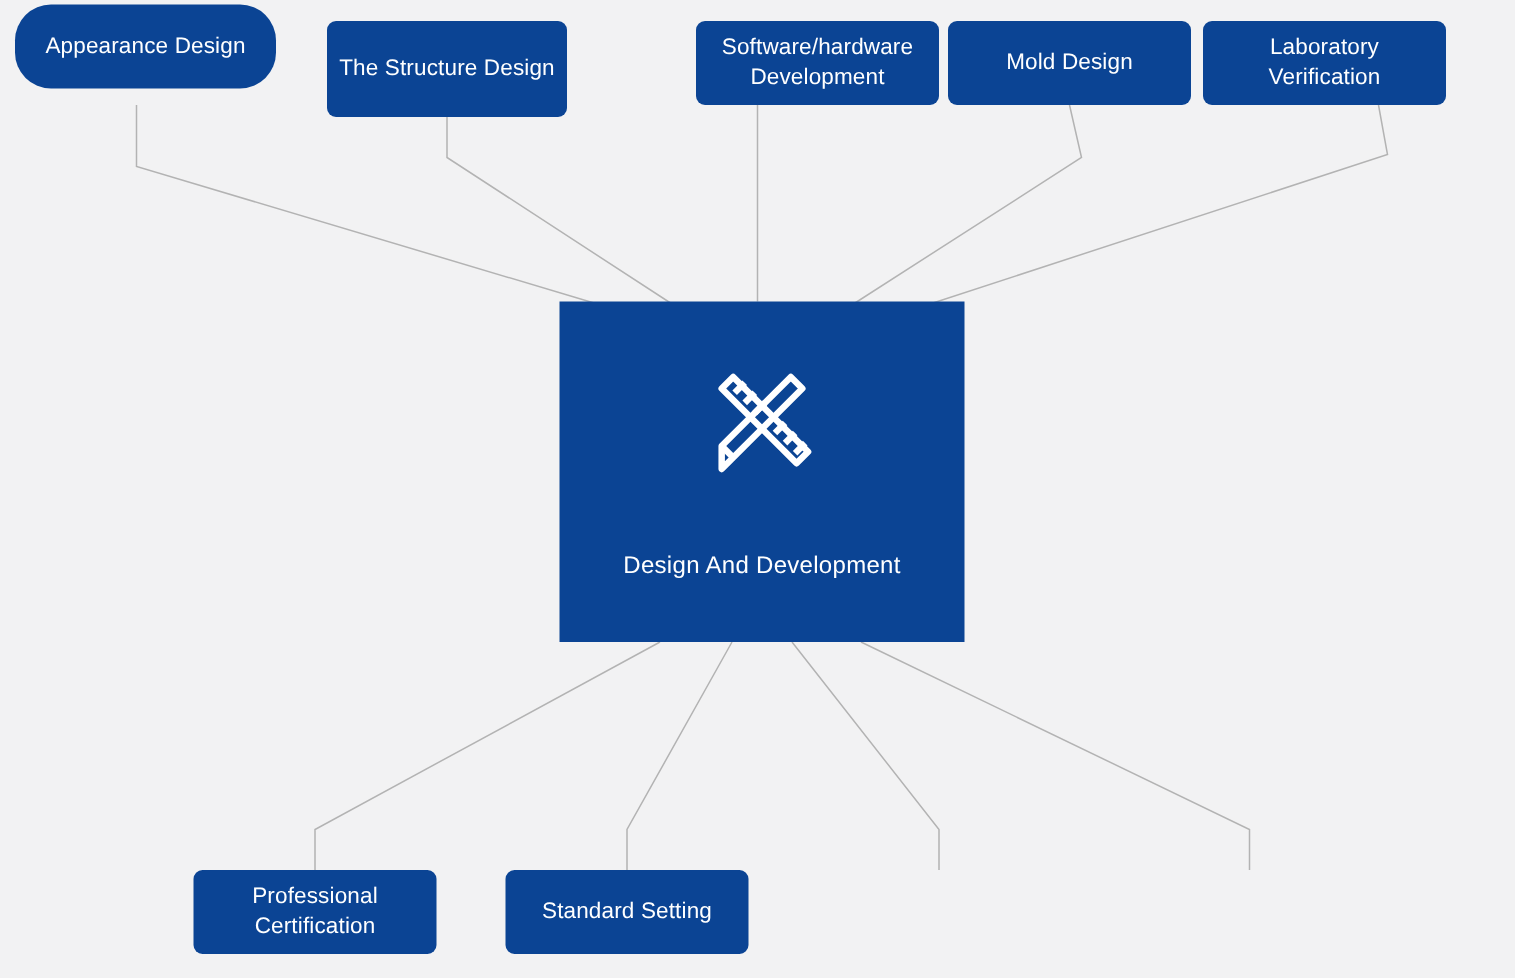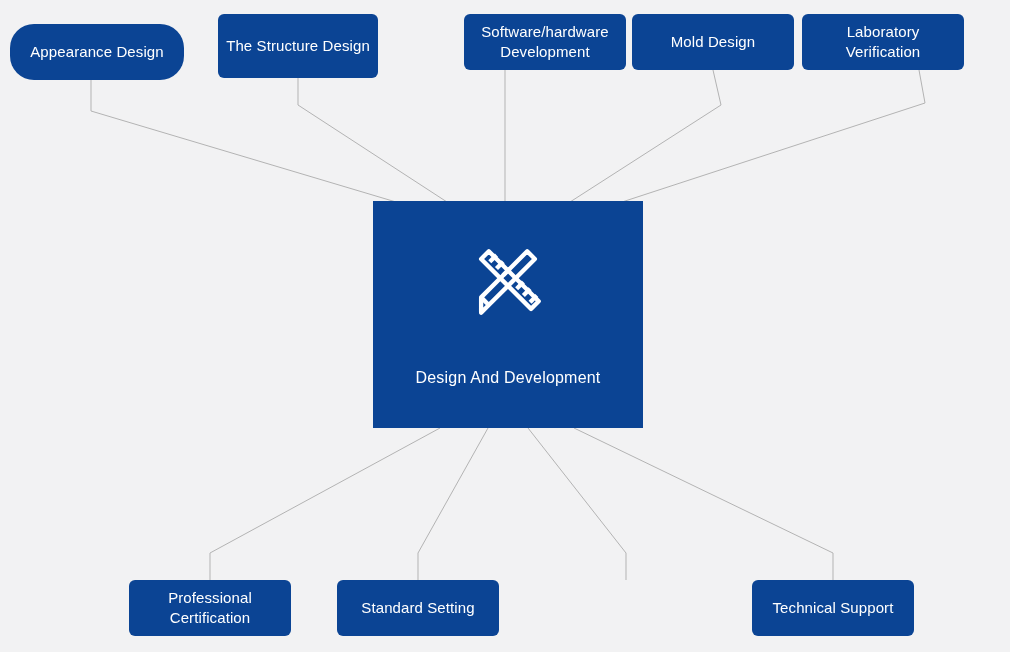--- a/index.html
+++ b/index.html
@@ -85,21 +85,21 @@
       <polyline points="713,70 721,105 570,202"></polyline>
       <polyline points="919,70 925,103 622,202"></polyline>
 
       <polyline points="440,428 210,553 210,580"></polyline>
       <polyline points="488,428 418,553 418,580"></polyline>
       <polyline points="528,428 626,553 626,580"></polyline>
       <polyline points="574,428 833,553 833,580"></polyline>
     </g>
   </svg>
 
-  <div class="node" style="left:10px; top:24px; width:174px; height:56px;border-radius:24px;">
+  <div class="node" style="left:10px; top:3px; width:174px; height:56px;border-radius:24px;">
     <span class="lbl">Appearance Design</span>
   </div>
 
   <div class="node" style="left:218px; top:14px; width:160px; height:64px;">
     <span class="lbl">The Structure Design</span>
   </div>
 
   <div class="node" style="left:424px; top:14px; width:162px; height:56px;margin-left:40px;">
     <span class="lbl">Software/hardware
 Development</span>
@@ -136,17 +136,14 @@
   <div class="node" style="left:129px; top:580px; width:162px; height:56px;">
     <span class="lbl">Professional
 Certification</span>
   </div>
 
   <div class="node" style="left:337px; top:580px; width:162px; height:56px;">
     <span class="lbl">Standard Setting</span>
   </div>
 
 
-  <div class="node" style="left:752px; top:580px; width:162px; height:56px;">
-    <span class="lbl">Technical Support</span>
-  </div>
 
 </div>
 
 </body></html>

